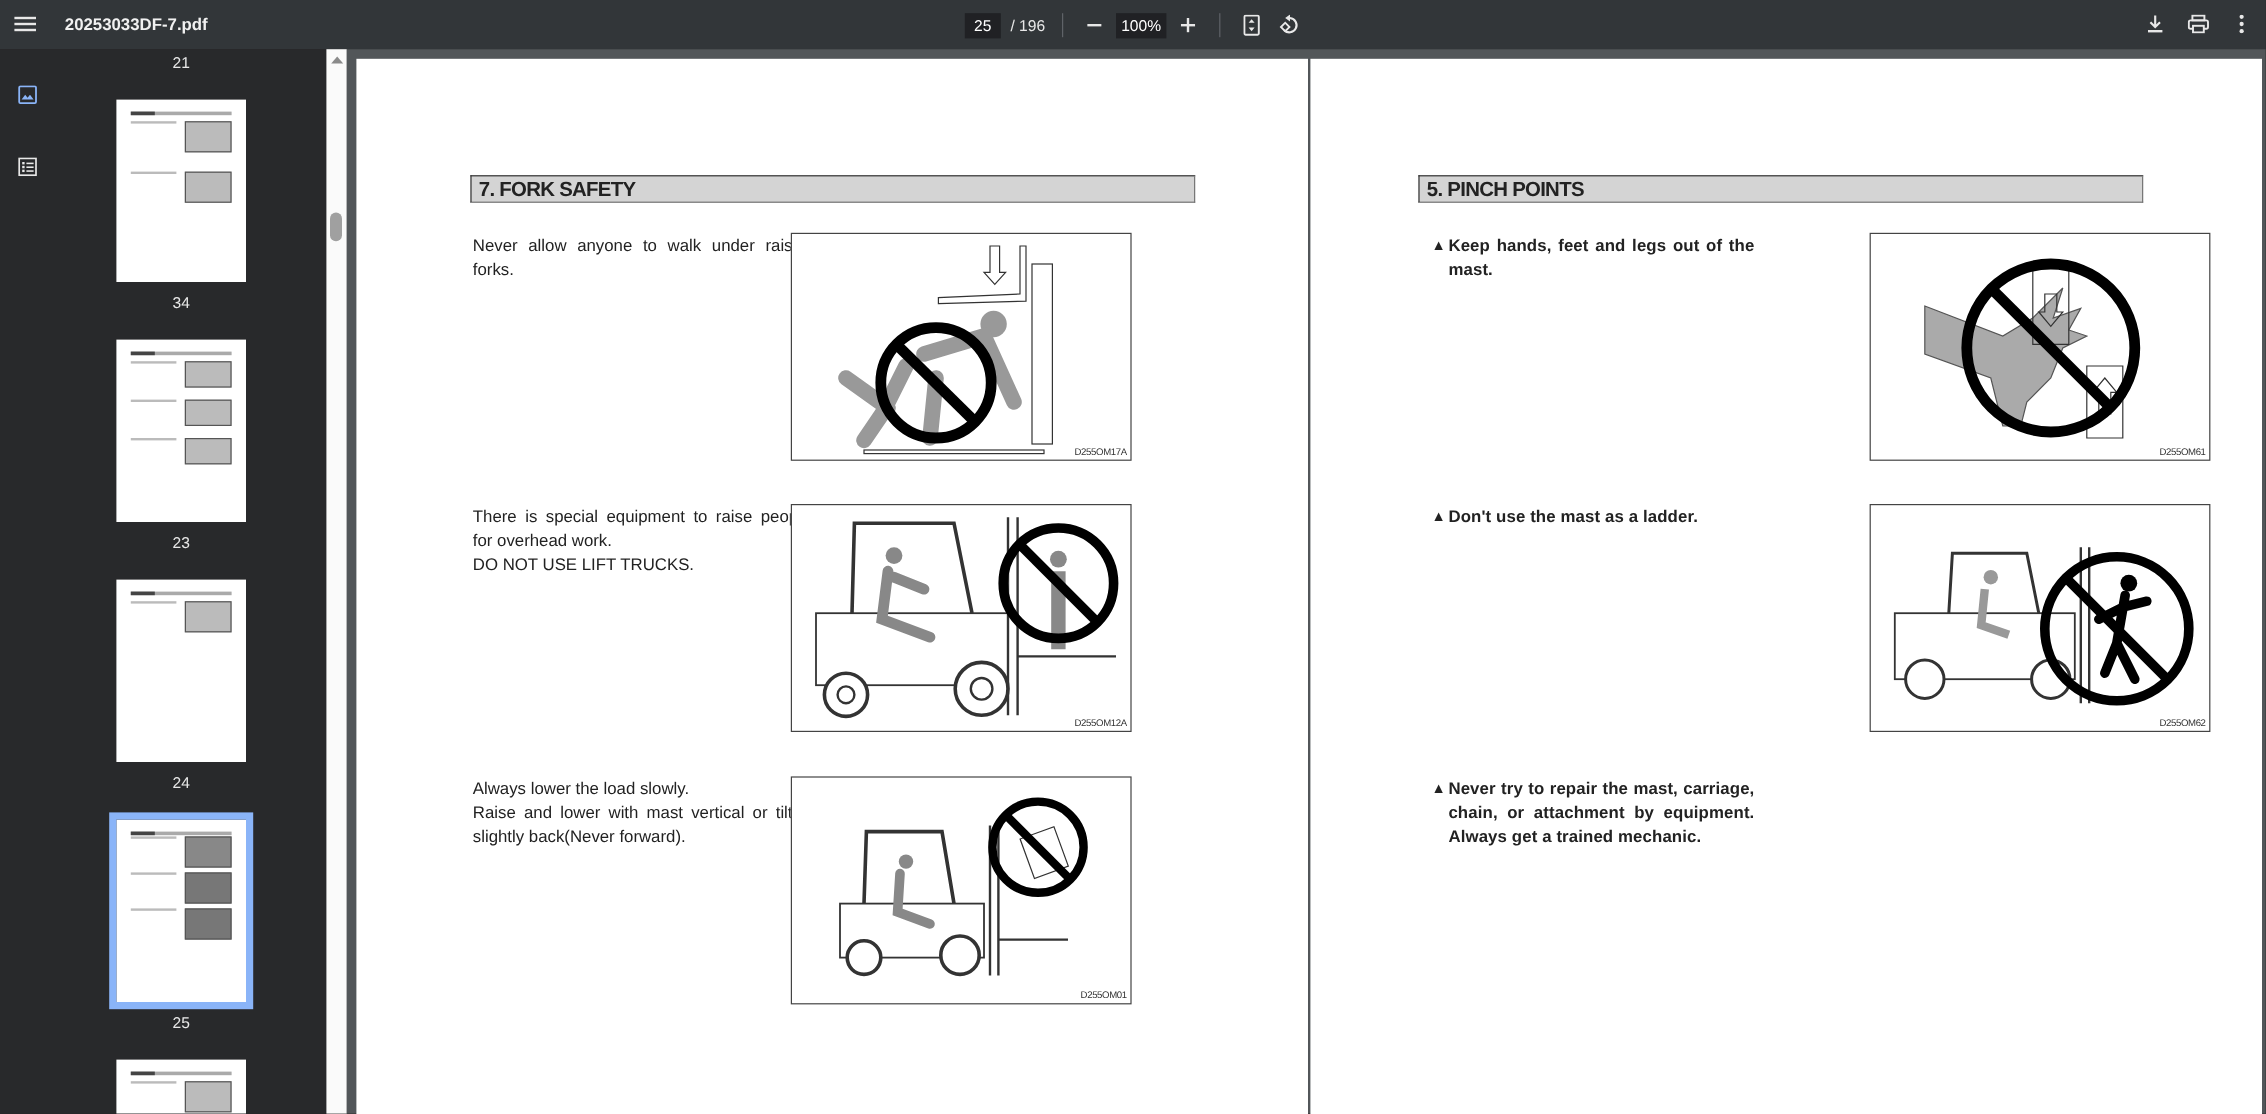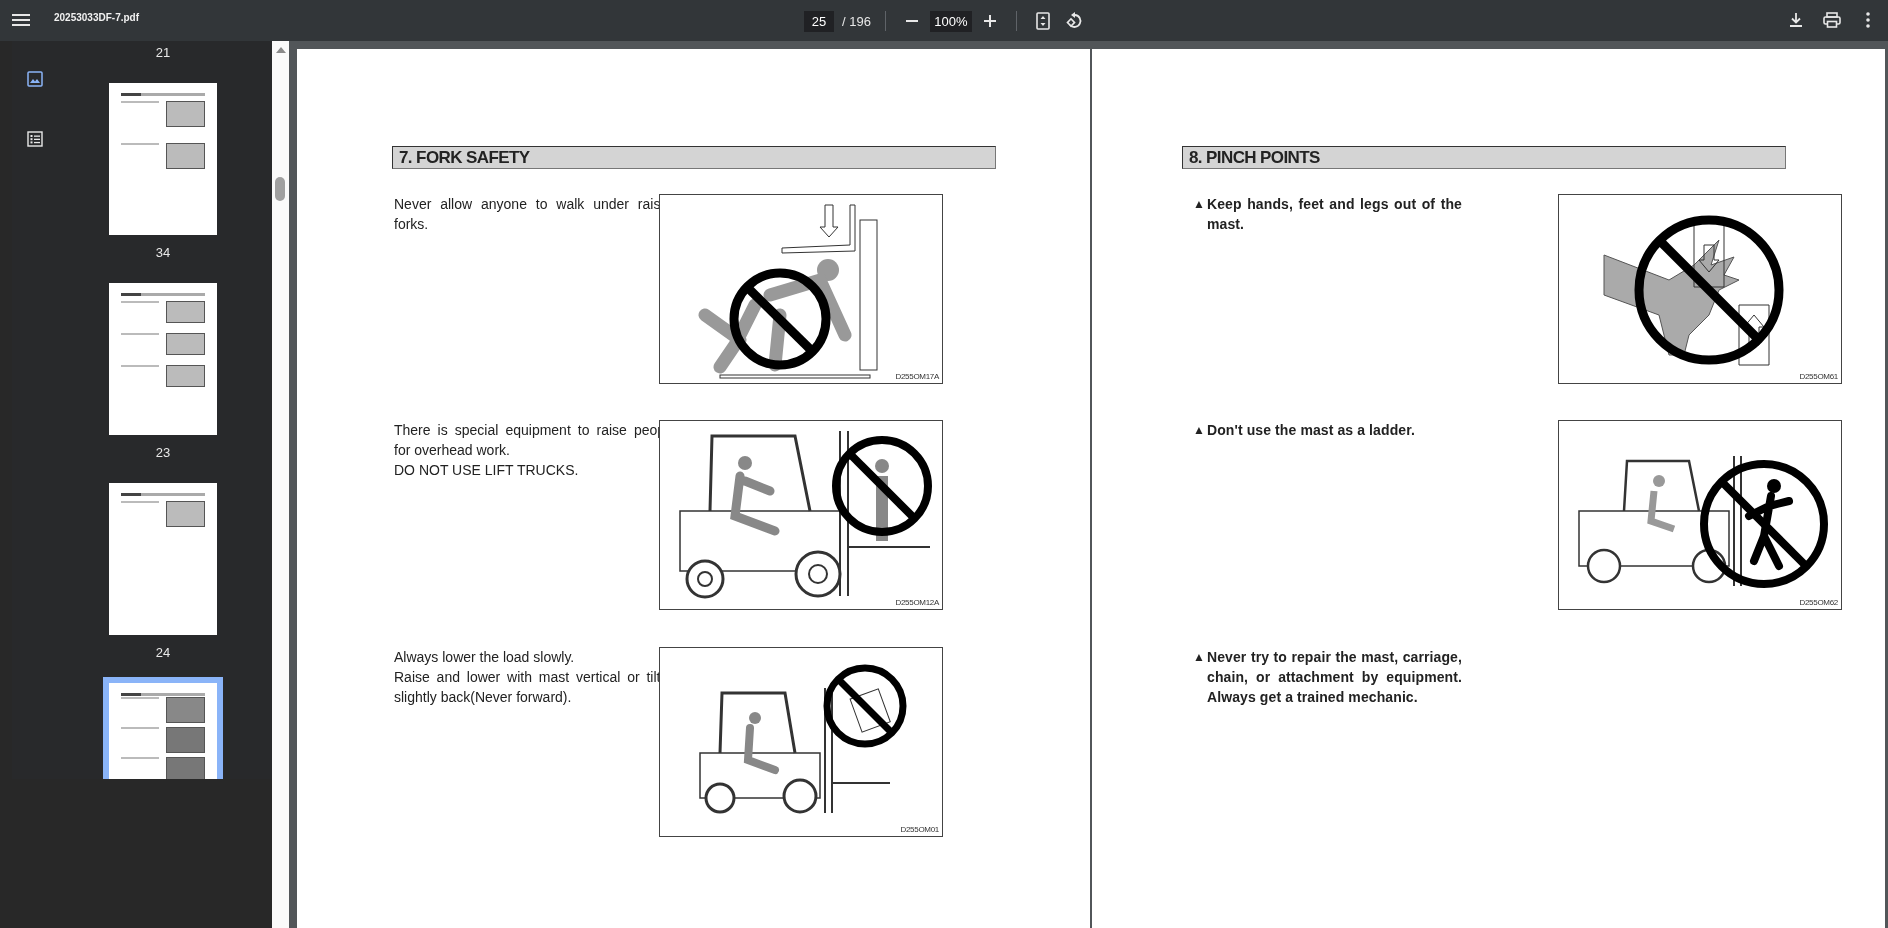--- a/index.html
+++ b/index.html
@@ -1,28 +1,28 @@
 <!DOCTYPE html>
 <html><head>
 <meta charset="utf-8">
 <style>
   * { box-sizing: border-box; margin: 0; padding: 0; }
   html, body { width: 1888px; height: 928px; overflow: hidden; background: #282828; font-family: "Liberation Sans", sans-serif; }
   .toolbar { position: absolute; left: 0; top: 0; width: 1888px; height: 41px; background: #323639; color: #f1f1f1; }
   .tb-menu { position: absolute; left: 12px; top: 12px; width: 18px; height: 16px; cursor: pointer; }
   .tb-menu span { display: block; height: 2px; background: #e8e8e8; margin: 2px 0 3px 0; }
-  .tb-title { position: absolute; left: 54px; top: 12px; font-size: 10px; font-weight: bold; color: #f1f1f1; }
+  .tb-title { position: absolute; left: 54px; top: 12px; font-size: 14px; font-weight: bold; color: #f1f1f1; }
   .tb-center { position: absolute; left: 804px; top: 9px; height: 24px; display: flex; align-items: center; font-size: 13px; color: #e8e8e8; }
   .page-input { width: 30px; height: 21px; background: #202124; color: #fff; border: none; text-align: center; font-size: 13px; font-family: "Liberation Sans", sans-serif; }
   .page-total { margin-left: 8px; }
   .tb-sep { width: 1px; height: 20px; background: #5f6368; margin: 0 14px; }
   .tb-icon { width: 24px; height: 24px; display: flex; align-items: center; justify-content: center; cursor: pointer; color: #e8e8e8; font-size: 18px; }
   .zoom-input { width: 42px; height: 21px; background: #202124; color: #fff; border: none; text-align: center; font-size: 13px; margin: 0 6px; font-family: "Liberation Sans", sans-serif; }
   .tb-right { position: absolute; right: 8px; top: 8px; display: flex; gap: 12px; }
-  .sidebar { position: absolute; left: 12px; top: 41px; width: 272px; height: 738px; background: #28292b; overflow: hidden; }
+  .sidebar { position: absolute; left: 0; top: 41px; width: 272px; height: 887px; background: #28292b; overflow: hidden; }
   .side-icons { position: absolute; left: 0; top: 0; width: 48px; }
   .side-icon { position: absolute; left: 15px; width: 16px; height: 16px; cursor: pointer; }
   .thumbs { position: absolute; left: 48px; top: 0; width: 206px; }
   .thumb-label { position: absolute; width: 206px; text-align: center; color: #e8e8e8; font-size: 13px; }
   .thumb { position: absolute; left: 49px; width: 108px; height: 152px; background: #fff; cursor: pointer; overflow: hidden; }
   .thumb.selected { outline: 6px solid #8ab4f8; }
   .thumb .hdr { position: absolute; left: 12px; top: 10px; width: 84px; height: 3px; background: #aaa; }
   .thumb .hdr::before { content: ""; position: absolute; left: 0; top: 0; width: 20px; height: 3px; background: #444; }
   .thumb .img { position: absolute; left: 57px; width: 39px; height: 26px; border: 1px solid #555; background: #bbb; }
   .thumb .txt { position: absolute; left: 12px; width: 38px; height: 2px; background: #bbb; }
@@ -245,21 +245,21 @@
         <path d="M165 40 V165 M172 40 V165 M172 135 H230" stroke="#333" stroke-width="2"></path>
         <rect x="195" y="45" width="30" height="35" fill="none" stroke="#333" transform="rotate(-20 210 62)"></rect>
         <circle cx="205" cy="58" r="38" fill="none" stroke="#000" stroke-width="7"></circle>
         <line x1="178" y1="31" x2="232" y2="85" stroke="#000" stroke-width="7"></line>
       </svg>
       <span class="code">D255OM01</span>
     </div>
   </div>
 
   <div class="page right">
-    <div class="sec-title" style="left:90px">8. PINCH POINTS</div>
+    <div class="sec-title" style="left:90px">5. PINCH POINTS</div>
 
     <div class="para bold" style="left:115px;top:145px;width:255px">
       <span class="warn">▲</span>
       <p>Keep hands, feet and legs out of the mast.</p>
     </div>
     <div class="fig" style="left:466px;top:145px">
       <svg width="284" height="190" viewBox="0 0 284 190">
         <path d="M45 60 L110 85 L135 70 L160 45 L152 70 L175 62 L165 80 L180 85 L160 95 L150 120 L130 140 L125 160 L110 160 L100 120 L45 100 Z" fill="#aaa" stroke="#555"></path>
         <path d="M135 28 H165 V92 H135 Z" fill="none" stroke="#333"></path>
         <path d="M145 50 H155 V65 H160 L150 77 L140 65 H145 Z" fill="none" stroke="#333"></path>

